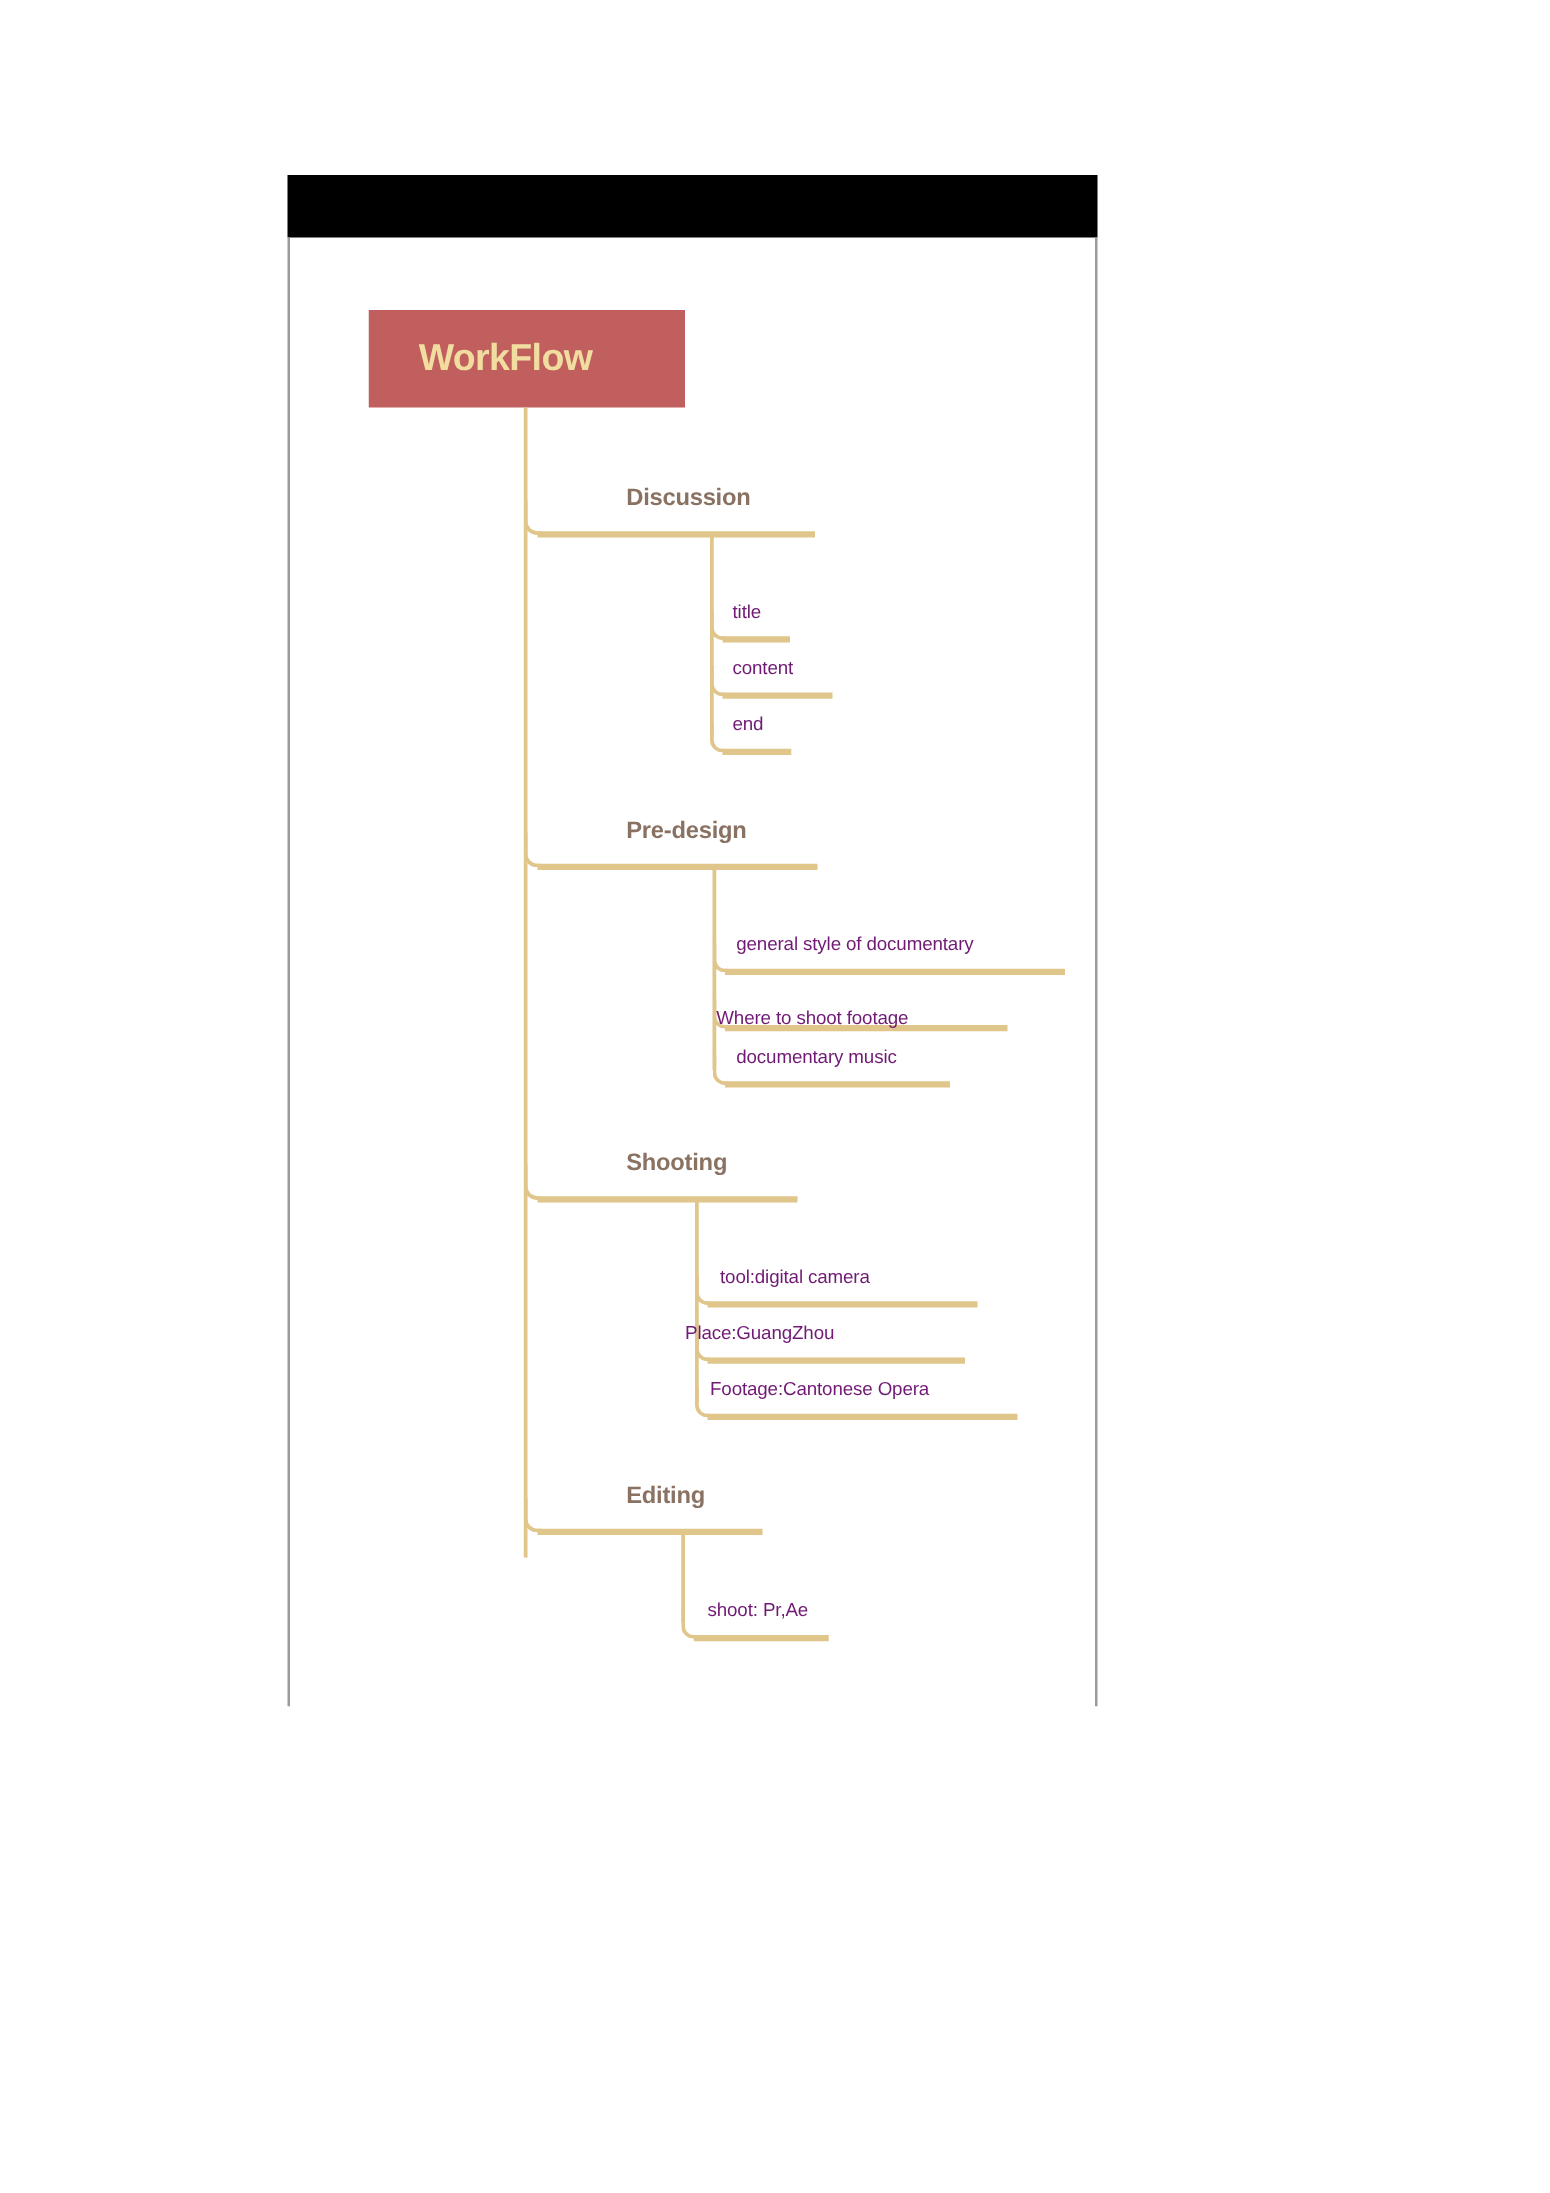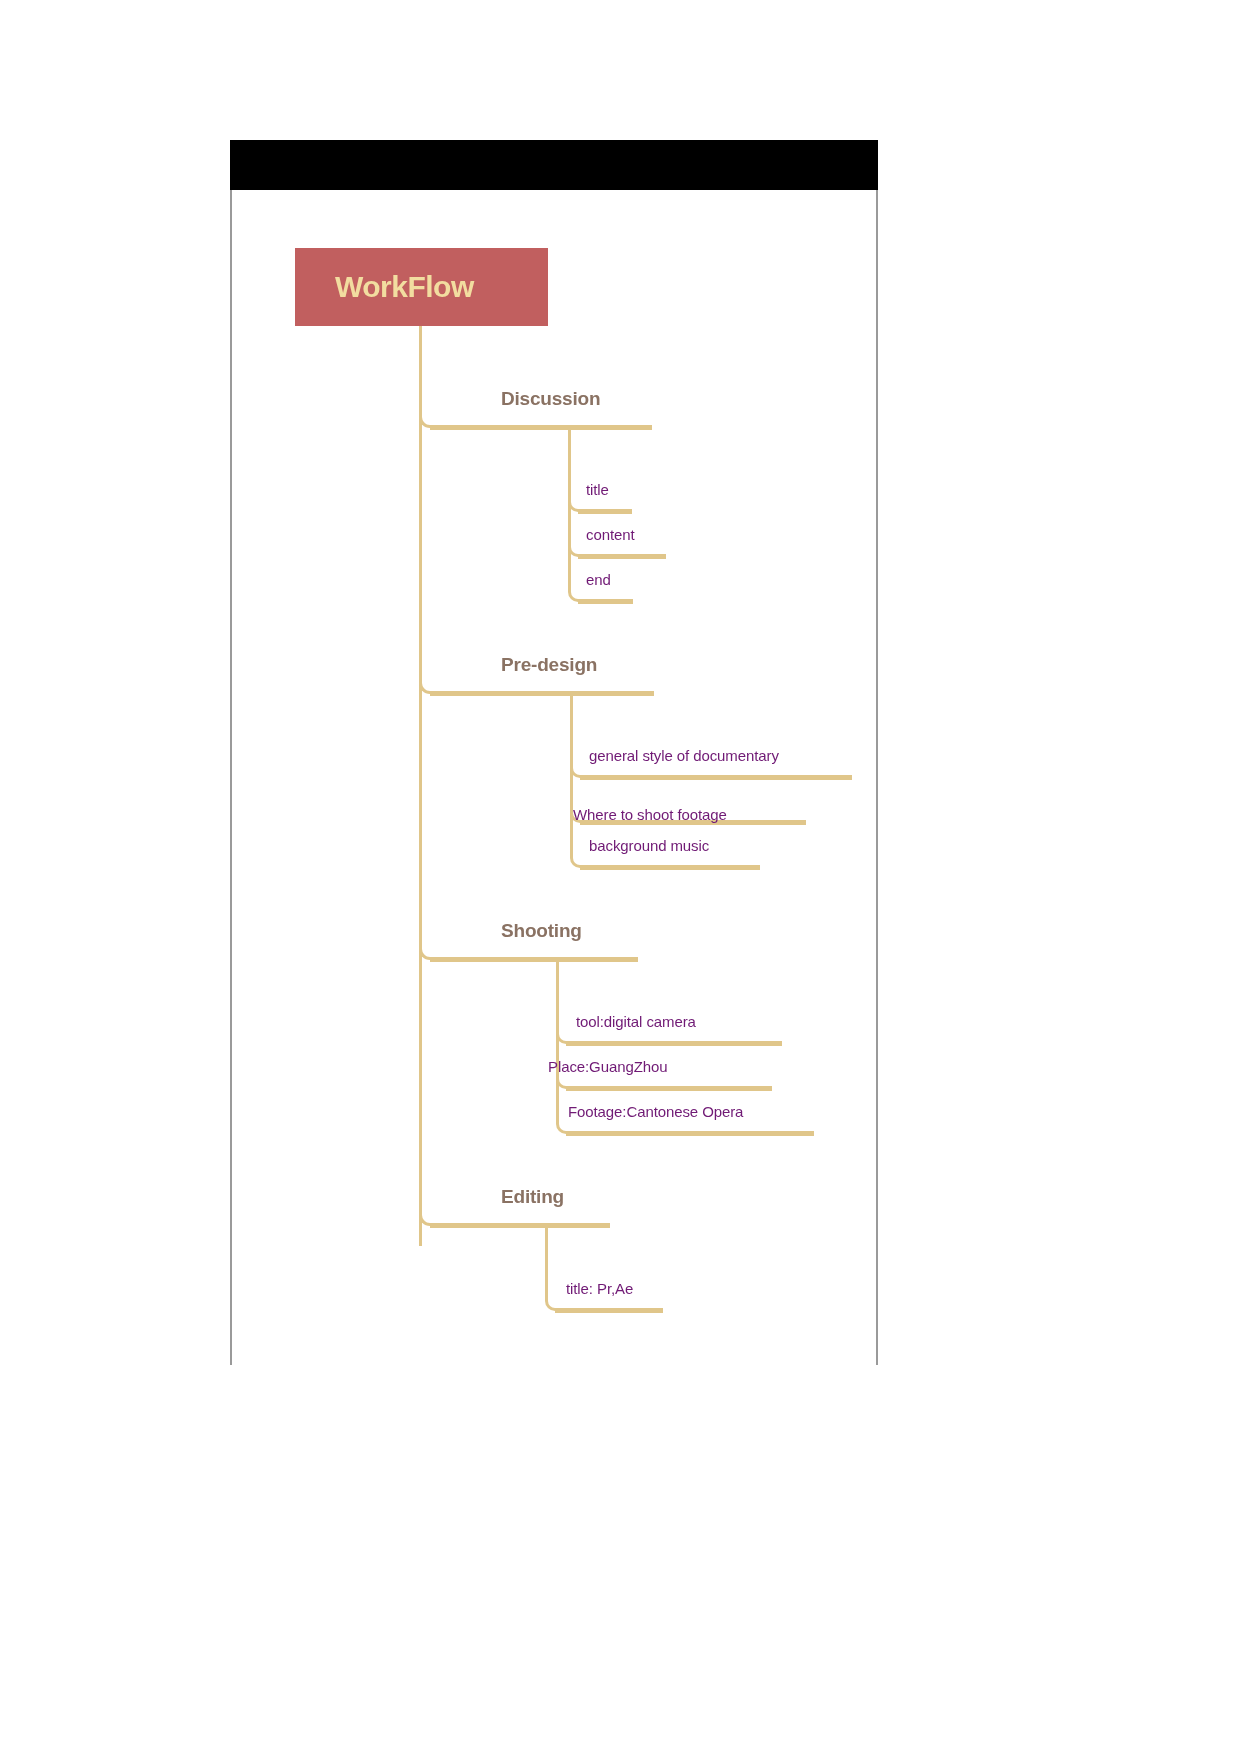--- a/index.html
+++ b/index.html
@@ -145,21 +145,21 @@
   <div class="sub-corner" style="left:570px; top:754px; width:12px; height:24px;"></div>
   <div class="sub-underline" style="left:580px; top:775px; width:272px;"></div>
   <div class="sub-label" style="left:589px; top:747px;">general style of documentary</div>
 
   <div class="sub-corner" style="left:570px; top:799px; width:12px; height:24px;"></div>
   <div class="sub-underline" style="left:580px; top:820px; width:226px;"></div>
   <div class="sub-label" style="left:573px; top:792px;margin-top:14px;">Where to shoot footage</div>
 
   <div class="sub-corner" style="left:570px; top:844px; width:12px; height:24px;"></div>
   <div class="sub-underline" style="left:580px; top:865px; width:180px;"></div>
-  <div class="sub-label" style="left:589px; top:837px;">background music</div>
+  <div class="sub-label" style="left:589px; top:837px;">documentary music</div>
 
   <div class="corner" style="left:419px; top:932px; width:14px; height:28px;"></div>
   <div class="branch-underline" style="left:430px; top:957px; width:208px;"></div>
   <div class="branch-label" style="left:501px; top:920px;">Shooting</div>
 
   <div class="vrail" style="left:556px; top:960px; height:162px;"></div>
 
   <div class="sub-corner" style="left:556px; top:1020px; width:12px; height:24px;"></div>
   <div class="sub-underline" style="left:566px; top:1041px; width:216px;"></div>
   <div class="sub-label" style="left:576px; top:1013px;">tool:digital camera</div>
@@ -173,15 +173,15 @@
   <div class="sub-label" style="left:568px; top:1103px;">Footage:Cantonese Opera</div>
 
   <div class="corner" style="left:419px; top:1198px; width:14px; height:28px;"></div>
   <div class="branch-underline" style="left:430px; top:1223px; width:180px;"></div>
   <div class="branch-label" style="left:501px; top:1186px;">Editing</div>
 
   <div class="vrail" style="left:545px; top:1226px; height:72px;"></div>
 
   <div class="sub-corner" style="left:545px; top:1287px; width:12px; height:24px;"></div>
   <div class="sub-underline" style="left:555px; top:1308px; width:108px;"></div>
-  <div class="sub-label" style="left:566px; top:1280px;">title: Pr,Ae</div>
+  <div class="sub-label" style="left:566px; top:1280px;">shoot: Pr,Ae</div>
 
 </div>
 
 </body></html>

